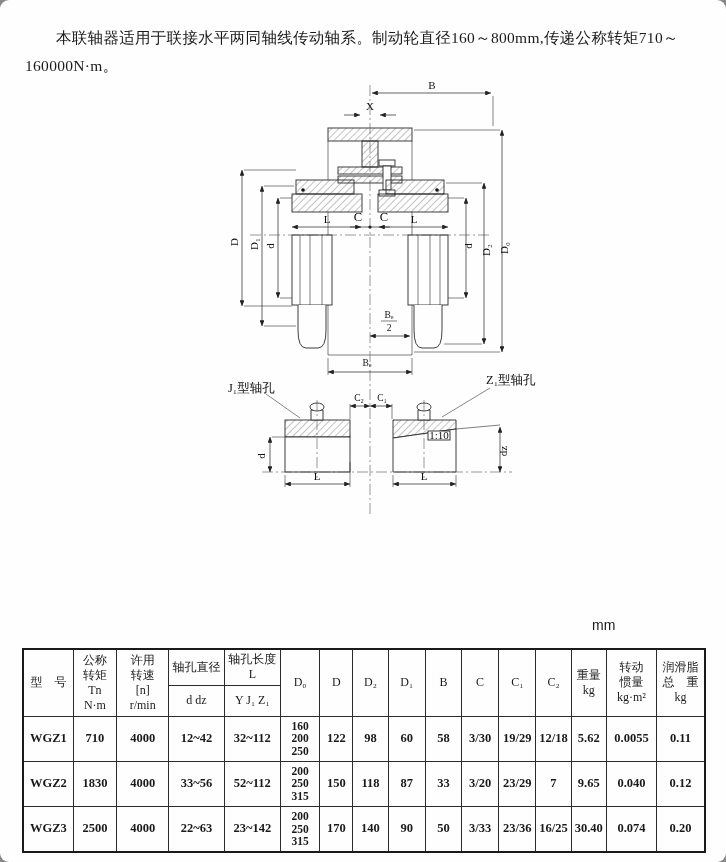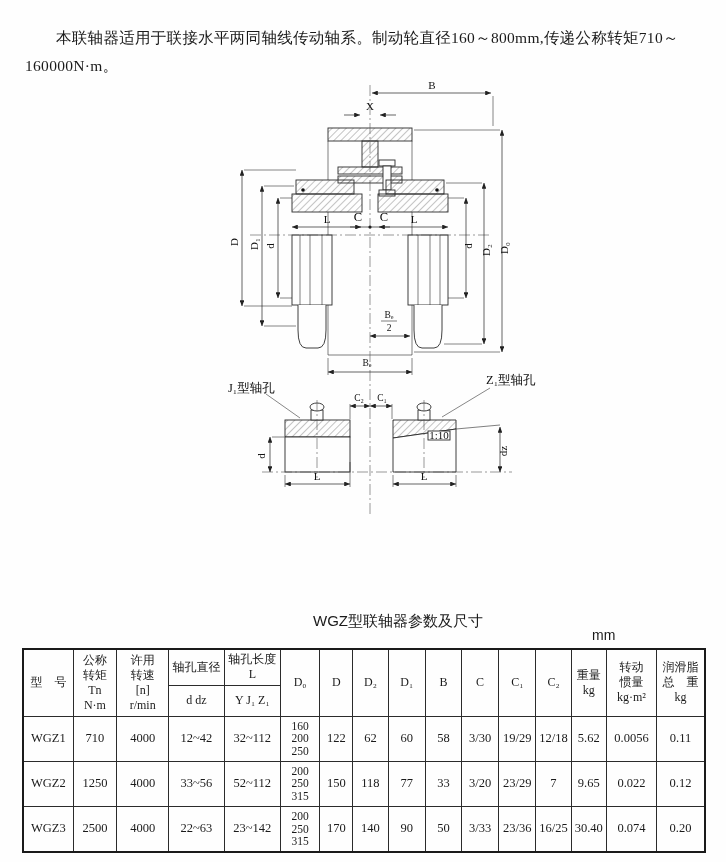--- a/index.html
+++ b/index.html
@@ -1,29 +1,29 @@
 <!DOCTYPE html>
 <html><head>
 <meta charset="utf-8">
 <style>
   html,body{margin:0;padding:0;background:#888;}
   .page{position:relative;width:726px;height:862px;background:#fefefe;margin:0 auto;overflow:hidden;
-        font-family:"Liberation Serif","DejaVu Serif",serif;color:#1a1a1a;}
+        font-family:"Liberation Serif","DejaVu Serif",serif;color:#1a1a1a;border-radius:9px;}
   .intro{position:absolute;top:8px;left:25px;width:684px;font-size:15.5px;line-height:1.85;
          text-indent:2em;letter-spacing:0.3px;}
   .diagram{position:absolute;top:75px;left:0;}
   .tbl-title-wrap{position:absolute;top:612px;left:0;width:726px;height:24px;}
   .tbl-title{position:absolute;left:0;right:0;text-align:center;text-indent:70px;
              font-family:"Liberation Sans","DejaVu Sans",sans-serif;font-size:15px;}
-  .tbl-unit{position:absolute;left:592px;top:15px;font-family:"Liberation Sans","DejaVu Sans",sans-serif;font-size:14px;}
+  .tbl-unit{position:absolute;left:592px;top:5px;font-family:"Liberation Sans","DejaVu Sans",sans-serif;font-size:14px;}
   table.ptable{position:absolute;top:648px;left:22px;width:684px;border-collapse:collapse;
                table-layout:fixed;border:2px solid #1a1a1a;}
   .ptable th,.ptable td{border:1px solid #2b2b2b;text-align:center;vertical-align:middle;
                font-weight:normal;white-space:pre-line;padding:1px;font-size:12px;line-height:1.25;}
-  .ptable td{font-size:12.5px;}
+  .ptable td{font-size:12.5px;font-weight:bold;}
   td.c-d0{font-size:11.5px;line-height:1.08;}
   .thin{stroke:#2a2a2a;stroke-width:0.6;fill:none;}
   .cl{stroke:#555;stroke-width:0.6;fill:none;stroke-dasharray:11 3 2 3;}
   .hx{fill:url(#hatch);stroke:#2a2a2a;stroke-width:0.9;}
   .wh{fill:#fefefe;stroke:#2a2a2a;stroke-width:0.9;}
   .dim{stroke:#222;stroke-width:0.7;fill:none;marker-start:url(#ar);marker-end:url(#ar);}
   .dime{stroke:#222;stroke-width:0.7;fill:none;marker-end:url(#ar);}
   .ext{stroke:#222;stroke-width:0.55;fill:none;}
   .dl{font-family:"Liberation Serif","DejaVu Serif",serif;font-size:11px;fill:#111;}
   .dls{font-size:9.5px;}
@@ -165,21 +165,20 @@
       <path class="ext" d="M285,475 V487 M350,462 V487"></path>
       <line class="dim" x1="285" y1="484" x2="350" y2="484"></line>
       <text class="dl" x="317" y="480" text-anchor="middle">L</text>
       <path class="ext" d="M393,475 V487 M456,475 V487"></path>
       <line class="dim" x1="393" y1="484" x2="456" y2="484"></line>
       <text class="dl" x="424" y="480" text-anchor="middle">L</text>
     </g>
   </svg>
 
   <div class="tbl-title-wrap">
-    <div class="tbl-title">WGZ型联轴器参数及尺寸</div>
     <div class="tbl-unit">mm</div>
   </div>
 
   <table class="ptable">
     <colgroup>
       <col style="width:50px">
         <col style="width:43px">
         <col style="width:52px">
         <col style="width:55px">
       <col style="width:56px">
@@ -233,48 +232,48 @@
     <tr style="height:45px">
       <td>WGZ1</td>
       <td>710</td>
       <td>4000</td>
       <td>12~42</td>
       <td>32~112</td>
       <td class="c-d0">160
 200
 250</td>
       <td>122</td>
-      <td>62</td>
+      <td>98</td>
       <td>60</td>
       <td>58</td>
       <td>3/30</td>
       <td>19/29</td>
       <td>12/18</td>
       <td>5.62</td>
-      <td>0.0056</td>
+      <td>0.0055</td>
       <td>0.11</td>
     </tr>
     <tr style="height:45px">
       <td>WGZ2</td>
-      <td>1250</td>
+      <td>1830</td>
       <td>4000</td>
       <td>33~56</td>
       <td>52~112</td>
       <td class="c-d0">200
 250
 315</td>
       <td>150</td>
       <td>118</td>
-      <td>77</td>
+      <td>87</td>
       <td>33</td>
       <td>3/20</td>
       <td>23/29</td>
       <td>7</td>
       <td>9.65</td>
-      <td>0.022</td>
+      <td>0.040</td>
       <td>0.12</td>
     </tr>
     <tr style="height:46px">
       <td>WGZ3</td>
       <td>2500</td>
       <td>4000</td>
       <td>22~63</td>
       <td>23~142</td>
       <td class="c-d0">200
 250

